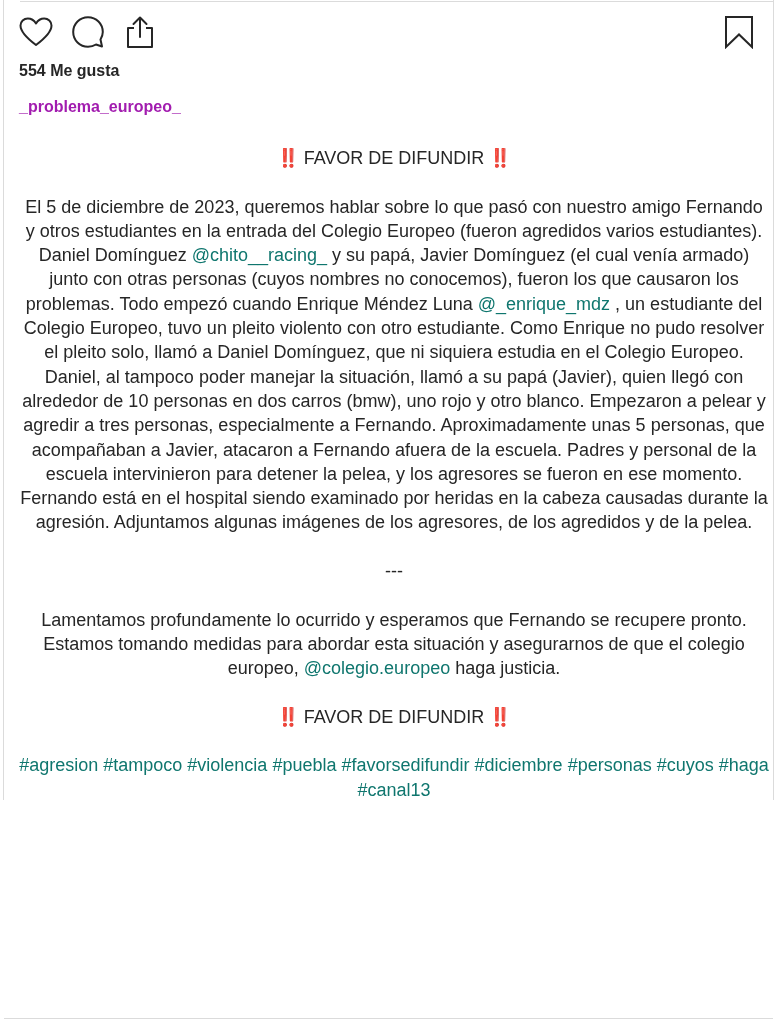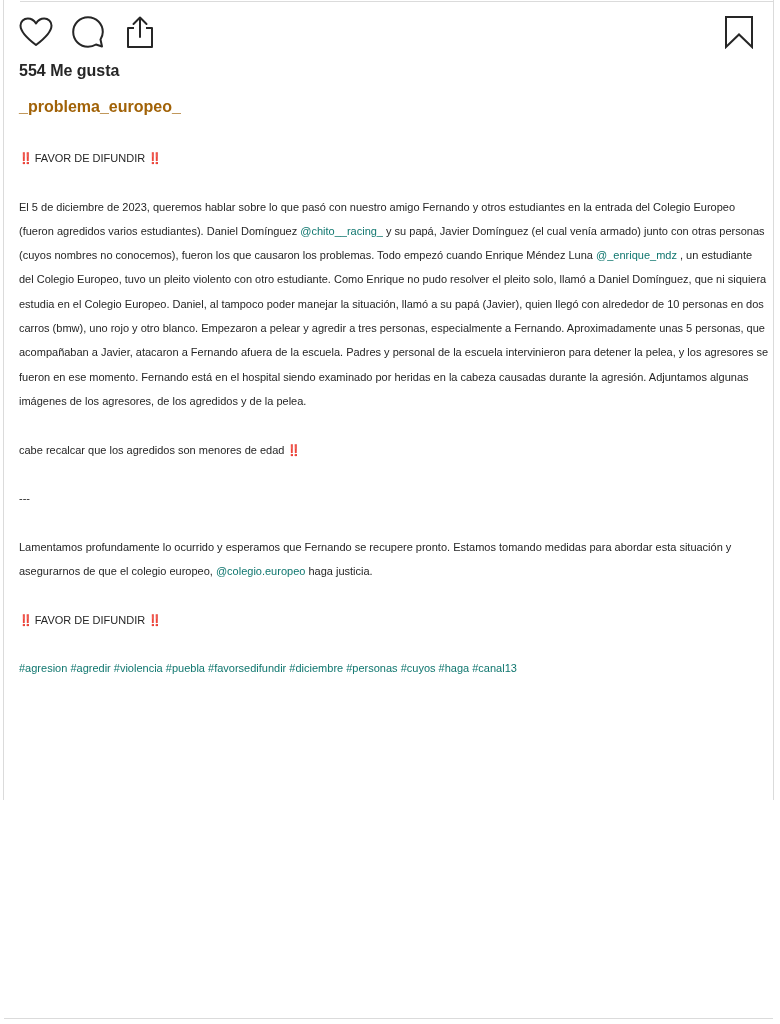--- a/index.html
+++ b/index.html
@@ -6,22 +6,22 @@
   body { width:780px; height:1024px; overflow:hidden; position:relative;
          font-family:"Liberation Sans", "DejaVu Sans", sans-serif; color:#262626; }
   .post { position:absolute; left:3px; top:0; width:769px; height:800px;
           border-left:1px solid #dbdbdb; border-right:1px solid #dbdbdb; background:#fff; }
   .top-rule { position:absolute; left:16px; right:0; top:1px; height:1px; background:#dbdbdb; }
   .actions { position:absolute; left:14px; top:14px; height:36px; display:flex; align-items:center; gap:16px; }
   .icon-btn { width:36px; height:36px; display:flex; align-items:center; justify-content:center; cursor:pointer; }
   .icon-btn svg { display:block; }
   .save-btn { position:absolute; right:16px; top:14px; width:36px; height:36px; display:flex; align-items:center; justify-content:center; cursor:pointer; }
   .likes { position:absolute; left:15px; top:62px; font-weight:bold; font-size:16px; color:#262626; }
-  .username { position:absolute; left:15px; top:98px; font-weight:bold; font-size:16px; color:#a16207; }
-  .caption { position:absolute; left:15px; top:146px; width:750px; font-size:11px; line-height:24.3px; color:#262626; }
+  .username { position:absolute; left:15px; top:98px; font-weight:bold; font-size:16px; color:#a21caf; }
+  .caption { position:absolute; left:15px; top:146px; width:750px; font-size:18px; line-height:24.3px; color:#262626;text-align:center; }
   .caption p { margin:0 0 24.3px 0; }
   .caption p.tight { margin-bottom:0; }
   .bang { color:#e0251b; font-weight:bold; letter-spacing:-1px; }
   .mention, .hashtag { color:#0f766e; text-decoration:none; cursor:pointer; }
   .view-comments { position:absolute; left:15px; top:979px; font-size:16.6px; color:#8e8e8e; cursor:pointer; }
   .bottom-rule { position:absolute; left:0; right:0; top:1018px; height:1px; background:#dbdbdb; }
 </style>
 </head>
 <body>
 
@@ -56,33 +56,30 @@
   <div class="likes">554 Me gusta</div>
   <div class="username">_problema_europeo_</div>
 
   <div class="caption">
     <p>
       <span class="bang">‼️</span><span> FAVOR DE DIFUNDIR </span><span class="bang">‼️</span>
     </p>
     <p>
       <span>El 5 de diciembre de 2023, queremos hablar sobre lo que pasó con nuestro amigo Fernando y otros estudiantes en la entrada del Colegio Europeo (fueron agredidos varios estudiantes). Daniel Domínguez </span><a class="mention">@chito__racing_</a><span> y su papá, Javier Domínguez (el cual venía armado) junto con otras personas (cuyos nombres no conocemos), fueron los que causaron los problemas. Todo empezó cuando Enrique Méndez Luna </span><a class="mention">@_enrique_mdz</a><span> , un estudiante del Colegio Europeo, tuvo un pleito violento con otro estudiante. Como Enrique no pudo resolver el pleito solo, llamó a Daniel Domínguez, que ni siquiera estudia en el Colegio Europeo. Daniel, al tampoco poder manejar la situación, llamó a su papá (Javier), quien llegó con alrededor de 10 personas en dos carros (bmw), uno rojo y otro blanco. Empezaron a pelear y agredir a tres personas, especialmente a Fernando. Aproximadamente unas 5 personas, que acompañaban a Javier, atacaron a Fernando afuera de la escuela. Padres y personal de la escuela intervinieron para detener la pelea, y los agresores se fueron en ese momento. Fernando está en el hospital siendo examinado por heridas en la cabeza causadas durante la agresión. Adjuntamos algunas imágenes de los agresores, de los agredidos y de la pelea.</span>
     </p>
-    <p>
-      <span>cabe recalcar que los agredidos son menores de edad </span><span class="bang">‼️</span>
-    </p>
     <p>---</p>
     <p>
       <span>Lamentamos profundamente lo ocurrido y esperamos que Fernando se recupere pronto. Estamos tomando medidas para abordar esta situación y asegurarnos de que el colegio europeo, </span><a class="mention">@colegio.europeo</a><span> haga justicia.</span>
     </p>
     <p>
       <span class="bang">‼️</span><span> FAVOR DE DIFUNDIR </span><span class="bang">‼️</span>
     </p>
     <p class="tight">
       <a class="hashtag">#agresion</a>
-      <a class="hashtag">#agredir</a>
+      <a class="hashtag">#tampoco</a>
       <a class="hashtag">#violencia</a>
       <a class="hashtag">#puebla</a>
       <a class="hashtag">#favorsedifundir</a>
       <a class="hashtag">#diciembre</a>
       <a class="hashtag">#personas</a>
       <a class="hashtag">#cuyos</a>
       <a class="hashtag">#haga</a>
       <a class="hashtag">#canal13</a>
     </p>
   </div>

